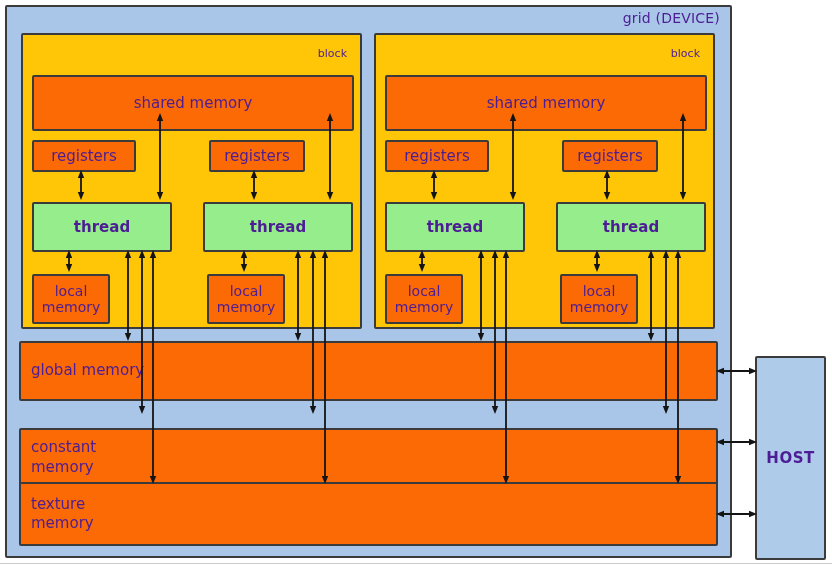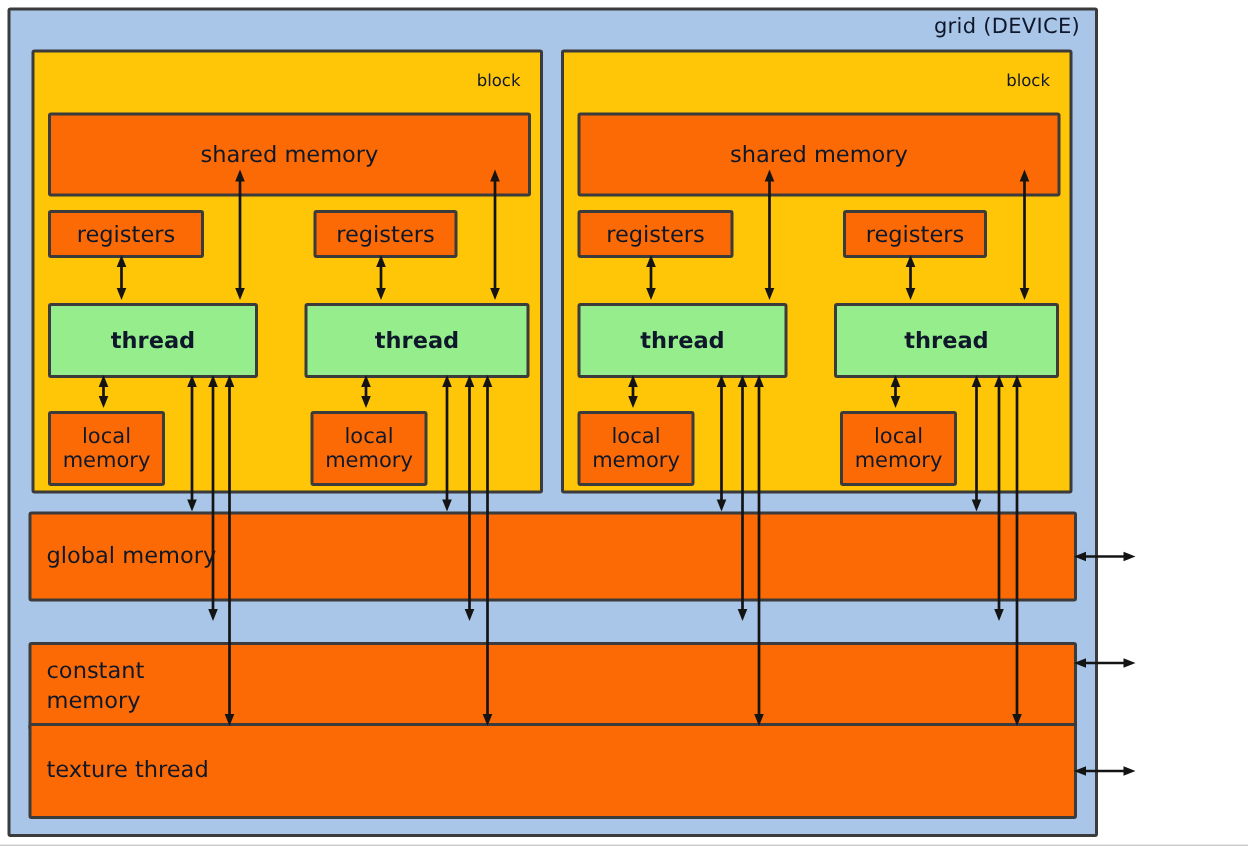--- a/index.html
+++ b/index.html
@@ -7,21 +7,21 @@
     padding: 0;
     background: #ffffff;
     font-family: "DejaVu Sans", "Liberation Sans", sans-serif;
   }
   #stage {
     position: relative;
     width: 832px;
     height: 566px;
     background: #ffffff;
     overflow: hidden;
-    color: #0f172a;
+    color: #4c1d95;
   }
   .abs { position: absolute; box-sizing: border-box; }
 
   
   .device {
     left: 5px; top: 5px; width: 727px; height: 553px;
     background: #a9c6e8;
     border: 2px solid #3b3b3b;
     border-radius: 2px;
   }
@@ -142,23 +142,24 @@
     </div>
   </div>
 
   <div class="abs membar bar-global">
     <span class="bar-text">global memory</span>
   </div>
   <div class="abs membar bar-constant">
     <span class="bar-text">constant memory</span>
   </div>
   <div class="abs membar bar-texture">
-    <span class="bar-text">texture thread</span>
-  </div>
-
+    <span class="bar-text">texture memory</span>
+  </div>
+
+  <div class="abs host">HOST</div>
 
   <svg id="arrow-layer" width="832" height="566" viewBox="0 0 832 566">
       <line x1="81" y1="174" x2="81" y2="196" stroke="#141414" stroke-width="1.8"></line>
       <polygon points="81,170 84.2,178 77.8,178" fill="#141414"></polygon>
       <polygon points="81,200 77.8,192 84.2,192" fill="#141414"></polygon>
       <line x1="254" y1="174" x2="254" y2="196" stroke="#141414" stroke-width="1.8"></line>
       <polygon points="254,170 257.2,178 250.8,178" fill="#141414"></polygon>
       <polygon points="254,200 250.8,192 257.2,192" fill="#141414"></polygon>
       <line x1="160" y1="117" x2="160" y2="196" stroke="#141414" stroke-width="1.8"></line>
       <polygon points="160,113 163.2,121 156.8,121" fill="#141414"></polygon>

